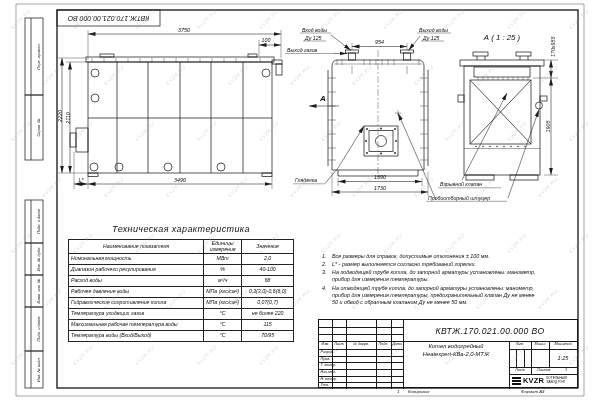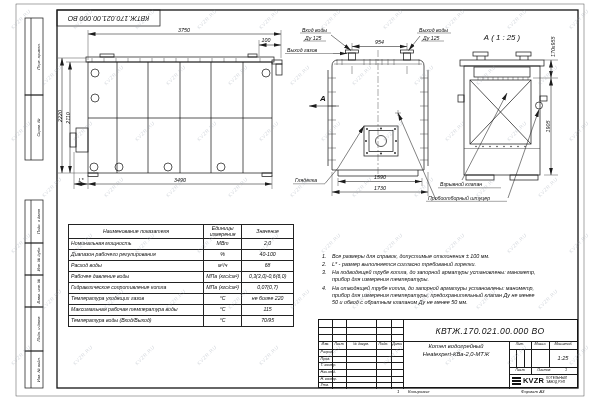--- a/index.html
+++ b/index.html
@@ -330,20 +330,21 @@
     <line class="dim" x1="551" y1="60" x2="551" y2="78" marker-start="url(#arr)" marker-end="url(#arr)"></line>
     <line class="dim" x1="551" y1="78" x2="551" y2="175" marker-start="url(#arr)" marker-end="url(#arr)"></line>
     <text class="dtx" x="555" y="57" text-anchor="start" transform="rotate(-90 555 57)">170х955</text>
     <text class="dtx" x="548.5" y="128" text-anchor="middle" transform="rotate(-90 548.5 126.5)">1905</text>
   </g>
 </svg>
 
 <div class="overlay">
 
   <div class="spec">
+    <div class="spec-title">Техническая характеристика</div>
     <table>
       <colgroup>
             <col style="width:60%">
             <col style="width:17%">
             <col style="width:23%">
           </colgroup>
       <tbody>
             <tr>
         <th>Наименование показателя</th>
         <th>Единицы измерения</th>

